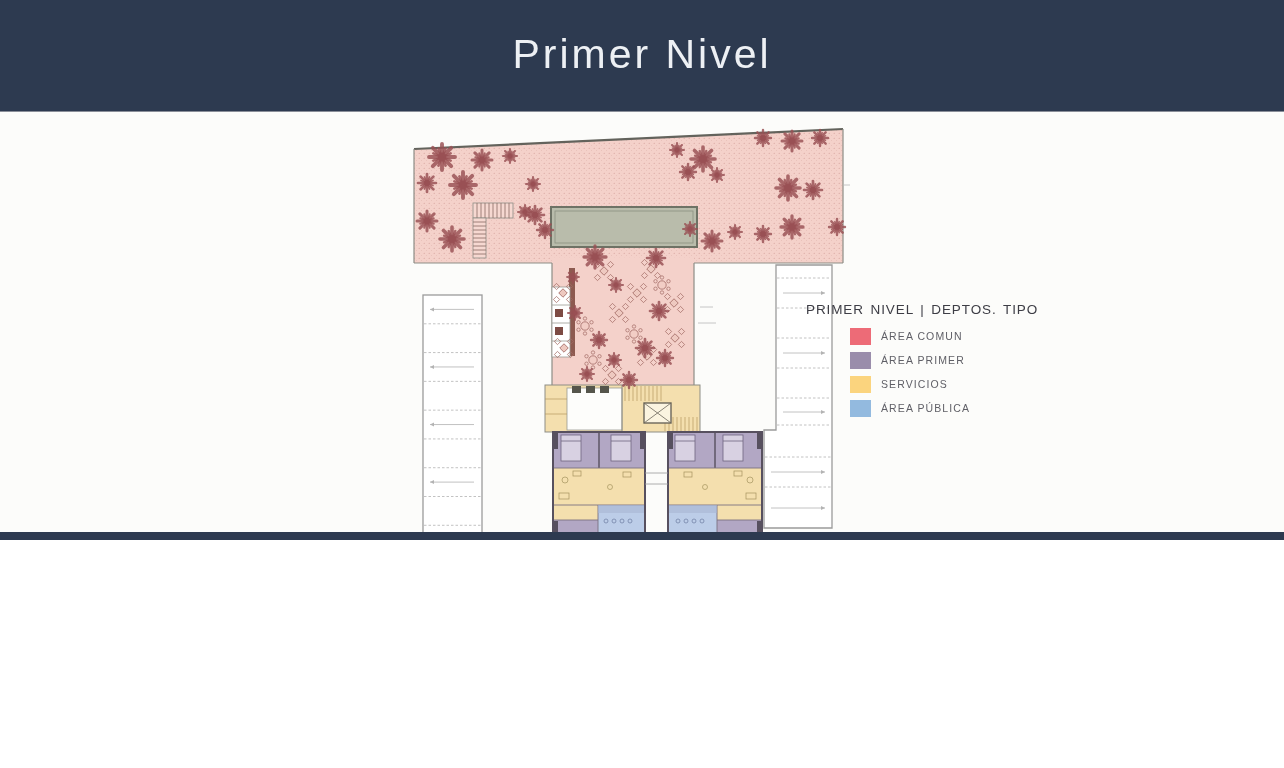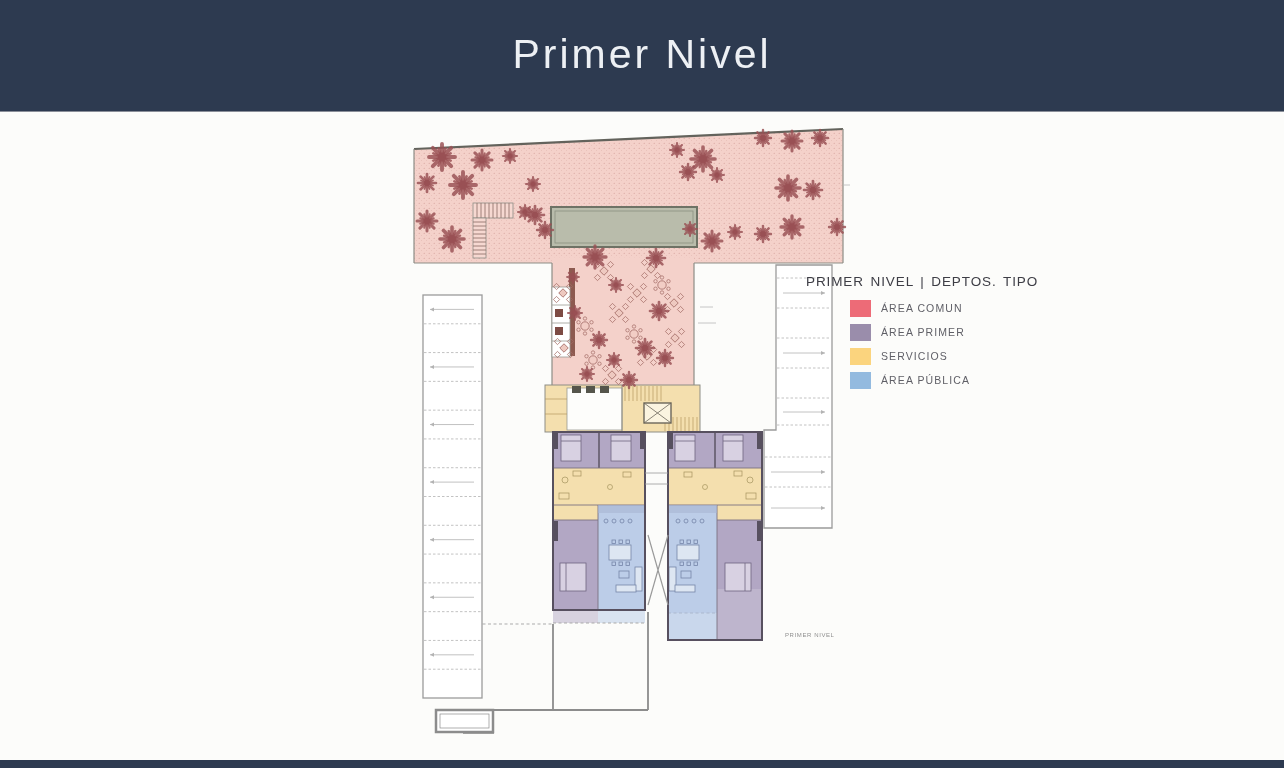--- a/index.html
+++ b/index.html
@@ -1,32 +1,32 @@
 <!DOCTYPE html>
 <html style="--header-bg: #2d3a50; --title-color: #edf0f4; --slide-bg: #fcfcfa; --footer-bg: #2d3a50; --c-garden: #f4d1ca; --c-pool: #b9bcab; --c-services: #f4dfae; --c-private: #b2a7c4; --c-public: #bccde8; --c-wall: #57505f;"><head>
 <meta charset="utf-8">
 <style>
   html,body{margin:0;padding:0;}
   body{font-family:"Liberation Sans", sans-serif;}
-  .slide{position:relative;width:1284px;height:768px;background:var(--slide-bg,#fcfcfa);overflow:hidden;}
+  .slide{position:relative;width:1284px;height:540px;background:var(--slide-bg,#fcfcfa);overflow:hidden;}
   .slide-header{position:absolute;left:0;top:0;width:100%;height:111px;background:var(--header-bg,#2d3a50);border-bottom:1px solid #8a8f99;}
   .slide-title{margin:0;text-align:center;line-height:108px;font-size:41px;font-weight:300;letter-spacing:3px;color:var(--title-color,#edf0f4);}
   .bottom-bar{position:absolute;left:0;bottom:0;width:100%;height:8px;background:var(--footer-bg,#2d3a50);}
   .plan-svg{position:absolute;left:413px;top:127px;width:437px;height:614px;}
   
   .f-garden{fill:var(--c-garden,#f4d1ca);}
   .f-pool{fill:var(--c-pool,#b9bcab);}
   .f-serv{fill:var(--c-services,#f4dfae);}
   .f-priv{fill:var(--c-private,#b2a7c4);}
   .f-pub{fill:var(--c-public,#bccde8);}
   .f-wall{fill:var(--c-wall,#57505f);}
   .s-wall{stroke:var(--c-wall,#57505f);}
   .plan-caption{font-family:"Liberation Sans",sans-serif;font-size:6px;fill:#8f8f8f;letter-spacing:0.6px;}
   
-  .legend{position:absolute;left:806px;top:274px;width:260px;z-index:5;}
+  .legend{position:absolute;left:806px;top:302px;width:260px;z-index:5;}
   .legend-title{font-size:13.5px;font-weight:500;color:#3d3d45;letter-spacing:0.9px;word-spacing:2px;white-space:nowrap;}
   .legend-items{list-style:none;margin:11px 0 0 0;padding:0 0 0 44px;}
   .legend-item{display:flex;align-items:center;height:17px;margin-bottom:7px;}
   .legend-swatch{display:inline-block;width:21px;height:17px;margin-right:10px;flex:0 0 auto;}
   .legend-label{font-size:10.5px;color:#5f5f66;letter-spacing:1.1px;white-space:nowrap;line-height:17px;}
 </style>
 </head>
 <body>
 
 <div class="slide">

